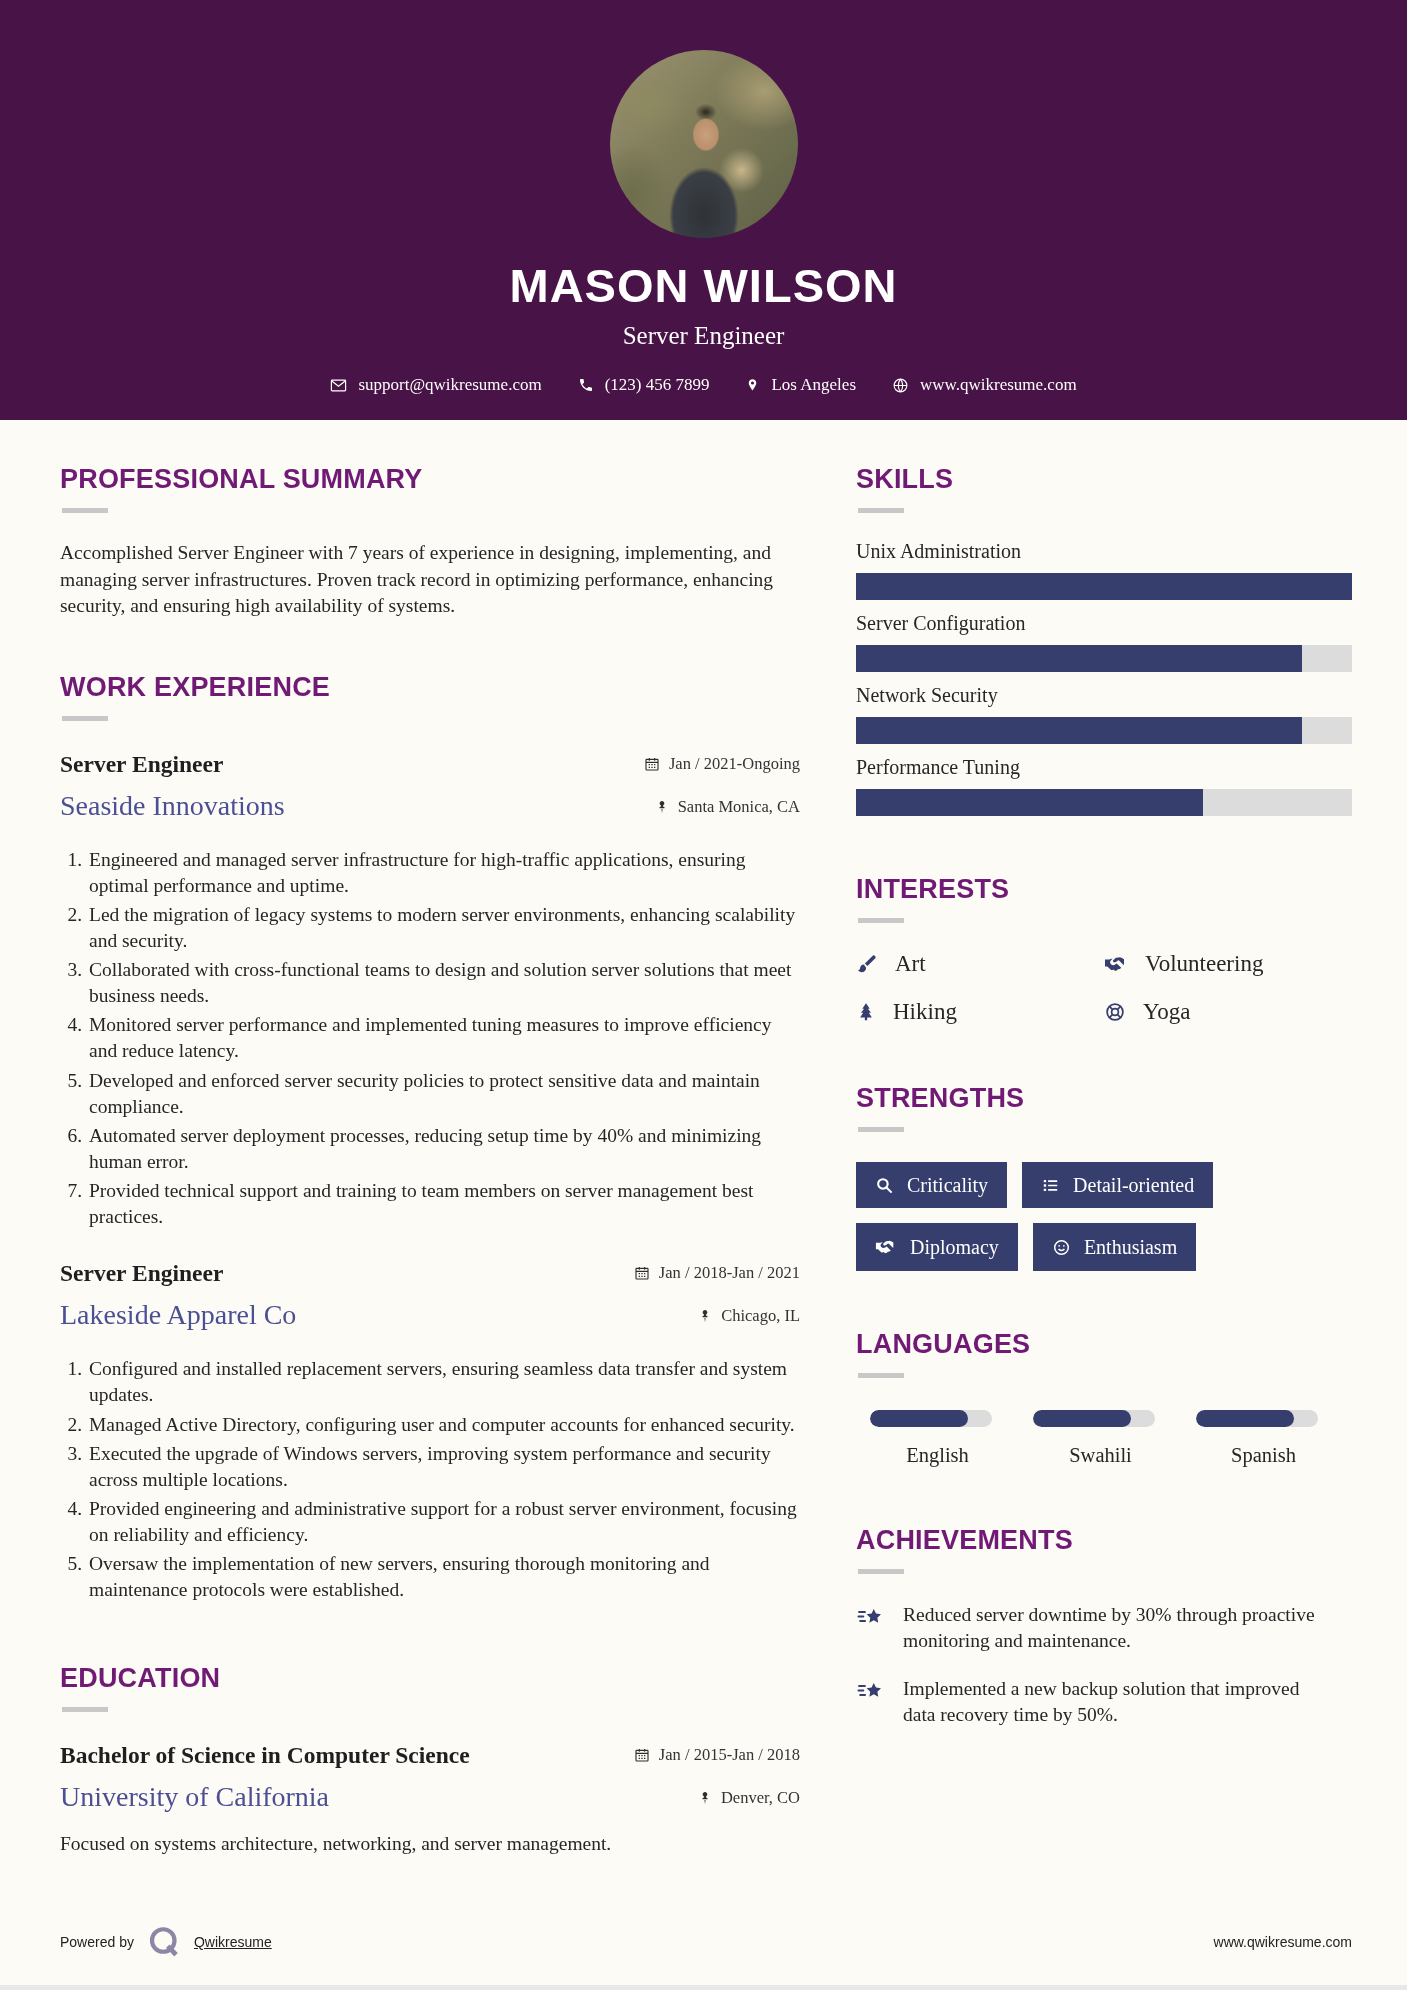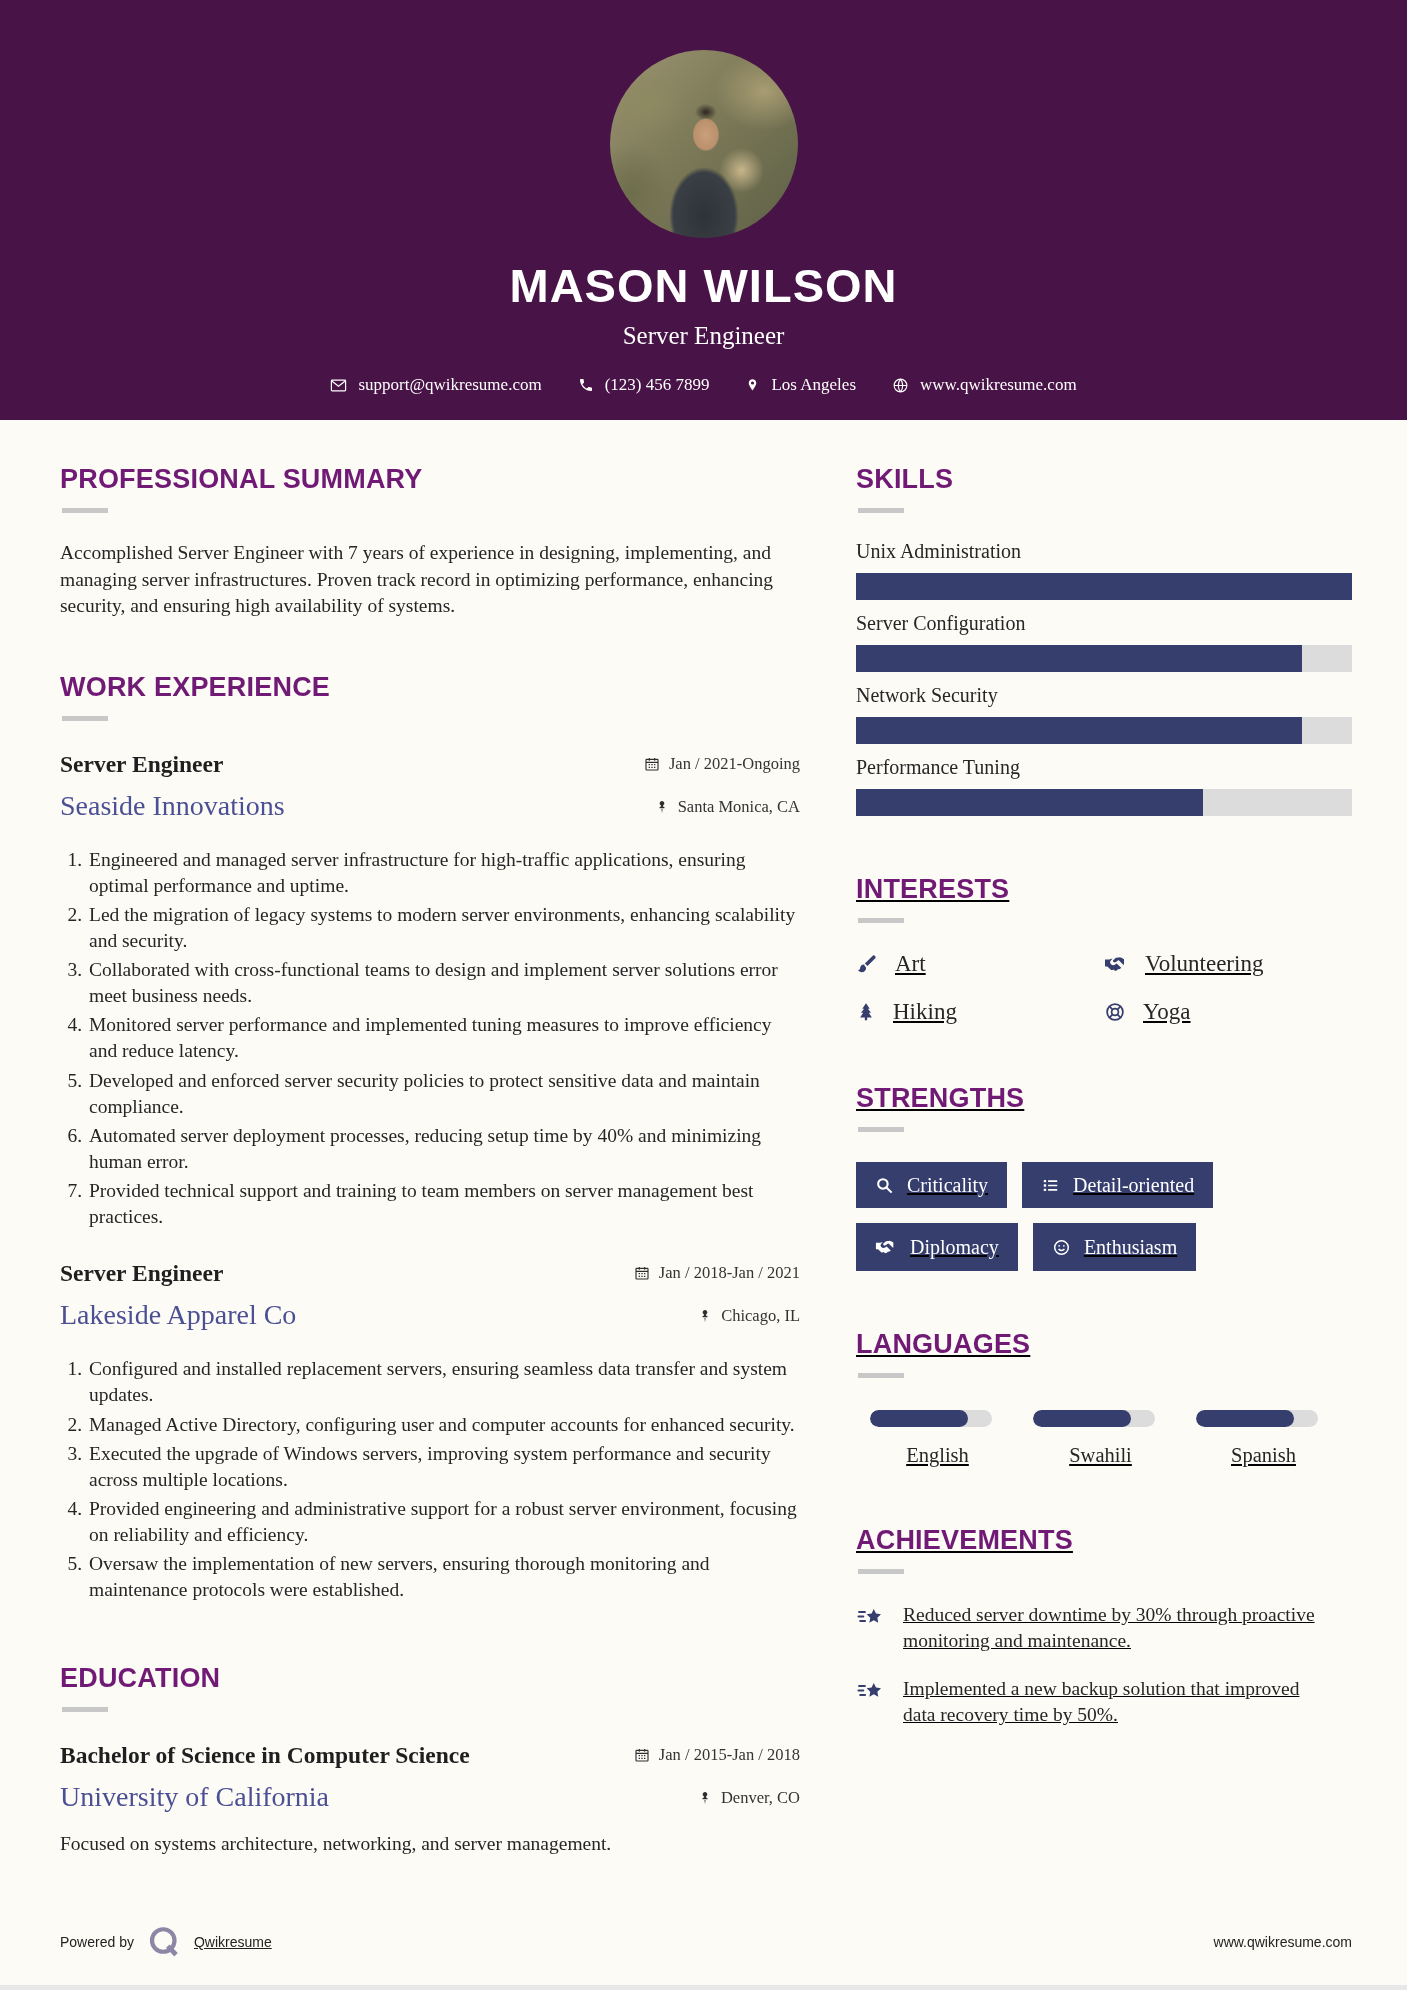--- a/index.html
+++ b/index.html
@@ -43,21 +43,21 @@
   .company{font-size:28px;color:#4b4f93;text-decoration:none;}
   ol.bullets{margin:25px 0 0;padding-left:27px;font-size:19.5px;line-height:1.34;color:#262626;}
   ol.bullets li{margin-bottom:3px;padding-left:2px;}
   .edu-note{font-size:19.5px;color:#262626;margin-top:20px;}
   
   .skilllist{margin-top:28px;}
   .skill{margin-bottom:13px;}
   .skill .lbl{font-size:20px;line-height:1;color:#262626;margin-bottom:12px;}
   .track{height:27px;background:#dcdcdc;overflow:hidden;}
   .fill{height:100%;background:#363e6e;}
-  .sectionR{margin-top:58px;text-decoration:underline;}
+  .sectionR{margin-top:58px;}
   .intgrid{display:grid;grid-template-columns:1fr 1fr;row-gap:22px;margin-top:28px;}
   .interest{display:flex;align-items:center;gap:17px;font-size:23px;color:#262626;}
   .interest .icon{color:#363e6e;}
   .chips{display:flex;flex-wrap:wrap;gap:15px;margin-top:30px;max-width:470px;}
   .chip{display:inline-flex;align-items:center;gap:13px;background:#363e6e;color:#fff;
         padding:13px 19px;font-size:20px;line-height:1;}
   .langs{display:flex;margin-top:32px;}
   .lang{width:163px;display:flex;flex-direction:column;align-items:center;}
   .pill{width:122px;height:17px;border-radius:9px;background:#dcdcdc;overflow:hidden;align-self:flex-start;margin-left:14px;}
   .pill .fill{border-radius:9px;}
@@ -155,21 +155,21 @@
                 <svg width="14" height="16" viewBox="0 0 24 24" fill="currentColor">
                     <path d="M12 1.5c-2.2 0-4 1.8-4 4 0 1.5.9 2.9 2.2 3.5L9.6 12H7.8v2.2h8.4V12h-1.8l-.6-3c1.3-.6 2.2-2 2.2-3.5 0-2.2-1.8-4-4-4zM11.1 15.4h1.8l-.9 7.1z"></path>
                   </svg>
               </span>
               <span>Santa Monica, CA</span>
             </span>
           </div>
           <ol class="bullets">
             <li>Engineered and managed server infrastructure for high-traffic applications, ensuring optimal performance and uptime.</li>
             <li>Led the migration of legacy systems to modern server environments, enhancing scalability and security.</li>
-            <li>Collaborated with cross-functional teams to design and implement server solutions error meet business needs.</li>
+            <li>Collaborated with cross-functional teams to design and solution server solutions that meet business needs.</li>
             <li>Monitored server performance and implemented tuning measures to improve efficiency and reduce latency.</li>
             <li>Developed and enforced server security policies to protect sensitive data and maintain compliance.</li>
             <li>Automated server deployment processes, reducing setup time by 40% and minimizing human error.</li>
             <li>Provided technical support and training to team members on server management best practices.</li>
           </ol>
         </div>
 
         <div style="margin-top:18px;">
           <div class="jobhead">
             <span class="jobtitle">Server Engineer</span>

